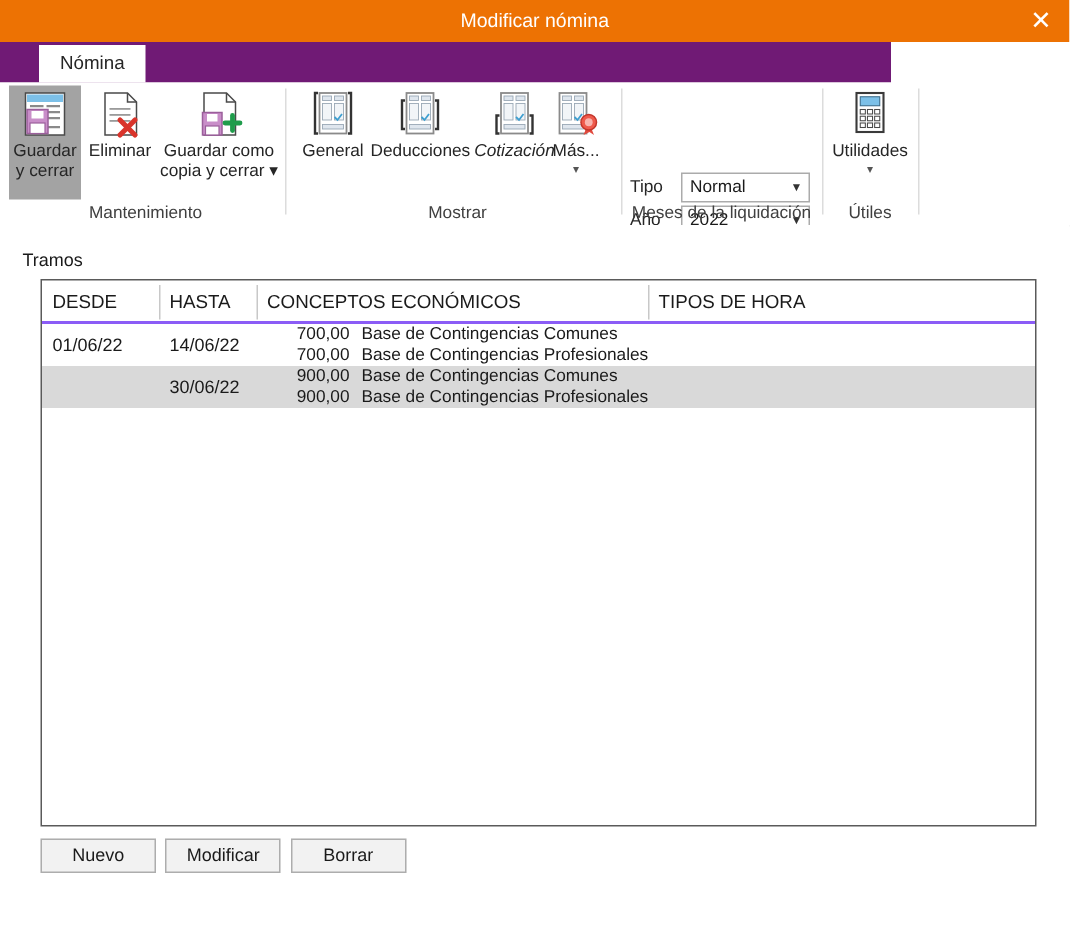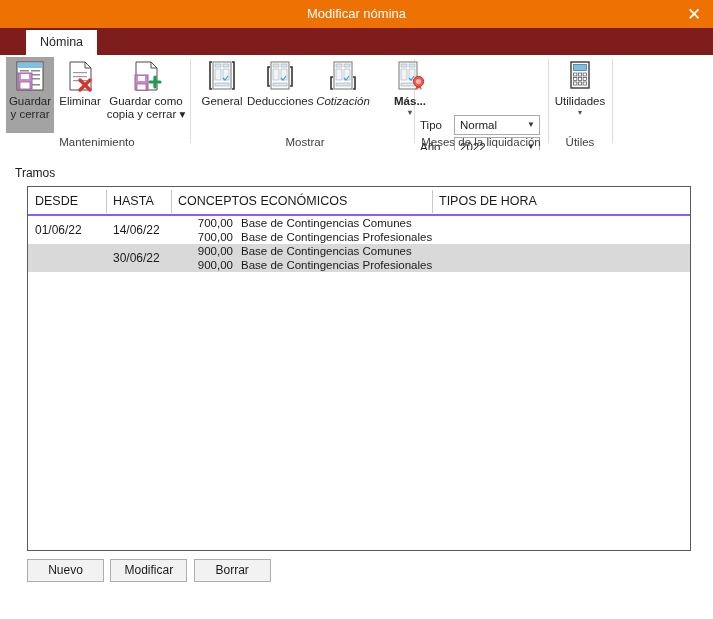--- a/index.html
+++ b/index.html
@@ -42,22 +42,22 @@
     line-height: 24px;
     text-align: center;
     cursor: pointer;
     font-family: "DejaVu Sans", sans-serif;
   }
 
   
   .tabstrip {
     position: absolute;
     left: 0; top: 28px;
-    width: 713px; height: 27px;
-    background: #7f1d1d;
+    width: 594px; height: 27px;
+    background: #701a75;
   }
   .tab {
     position: absolute;
     left: 26px; top: 2px;
     height: 25px;
     padding: 0 14px;
     background: #ffffff;
     color: #262626;
     font-size: 12.5px;
     line-height: 25px;
@@ -398,21 +398,21 @@
       <rect x="10" y="10" width="6" height="11" fill="#f2f5f8" stroke="#9aa8b5" stroke-width="0.6"></rect>
       <rect x="18" y="10" width="6" height="11" fill="#f2f5f8" stroke="#9aa8b5" stroke-width="0.6"></rect>
       <rect x="10" y="24" width="14" height="3" fill="#dfe6ee" stroke="#9aa8b5" stroke-width="0.6"></rect>
       <path d="M18 19 l2 2 l3 -4" stroke="#3f9fd0" stroke-width="1.2" fill="none"></path>
       <path d="M7 18 h-2 v12 h2" fill="none" stroke="#333" stroke-width="1.6"></path>
       <path d="M27 18 h2 v12 h-2" fill="none" stroke="#333" stroke-width="1.6"></path>
     </svg>
     <span class="lbl">Cotización</span>
   </div>
 
-  <div class="rb-btn" style="left:389px; width:42px; height:72px;font-weight:bold;">
+  <div class="rb-btn" style="left:363px; width:42px; height:72px;">
     <svg class="ico" viewBox="0 0 34 34">
       <rect x="6" y="3" width="18" height="27" fill="#ffffff" stroke="#8a8a8a" stroke-width="1.2"></rect>
       <rect x="8" y="5" width="6" height="3" fill="#dfe6ee" stroke="#9aa8b5" stroke-width="0.6"></rect>
       <rect x="16" y="5" width="6" height="3" fill="#dfe6ee" stroke="#9aa8b5" stroke-width="0.6"></rect>
       <rect x="8" y="10" width="6" height="11" fill="#f2f5f8" stroke="#9aa8b5" stroke-width="0.6"></rect>
       <rect x="16" y="10" width="6" height="11" fill="#f2f5f8" stroke="#9aa8b5" stroke-width="0.6"></rect>
       <rect x="8" y="24" width="14" height="3" fill="#dfe6ee" stroke="#9aa8b5" stroke-width="0.6"></rect>
       <path d="M16 19 l2 2 l3 -4" stroke="#3f9fd0" stroke-width="1.2" fill="none"></path>
       <path d="M24 26 l-2 5 l4 -2 l3 2 l-2 -5 z" fill="#e24a3e"></path>
       <circle cx="25.5" cy="22.5" r="5.2" fill="#ef5a4c" stroke="#c3352a" stroke-width="1"></circle>

